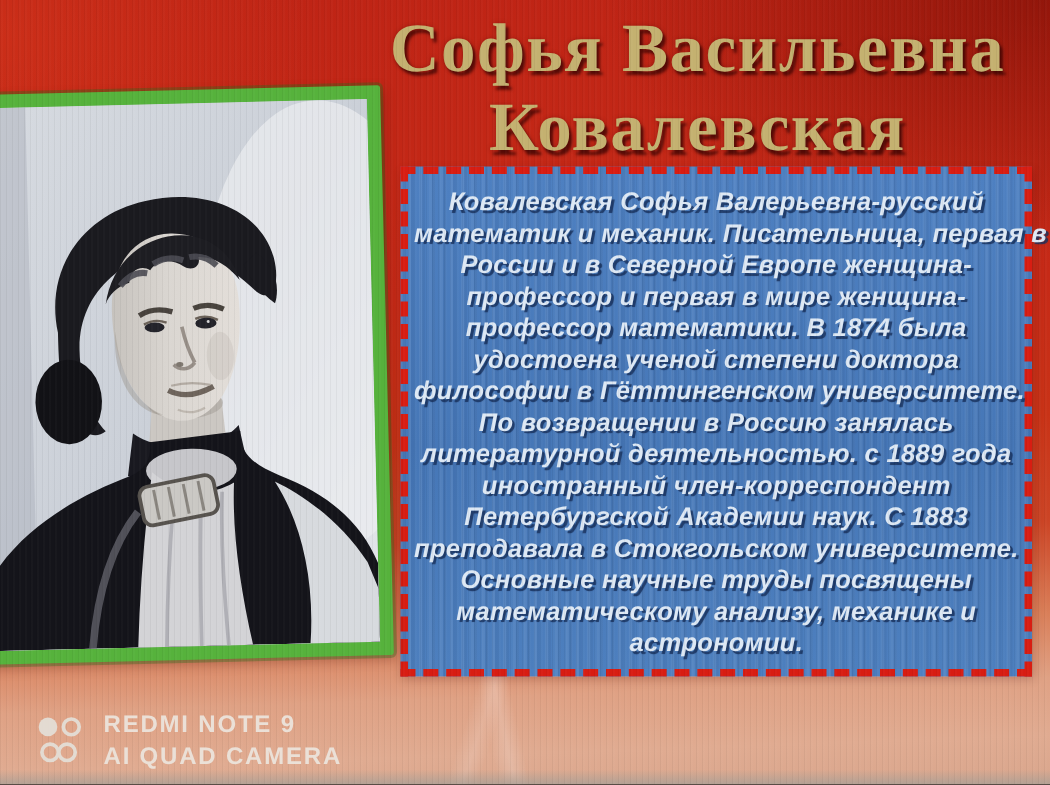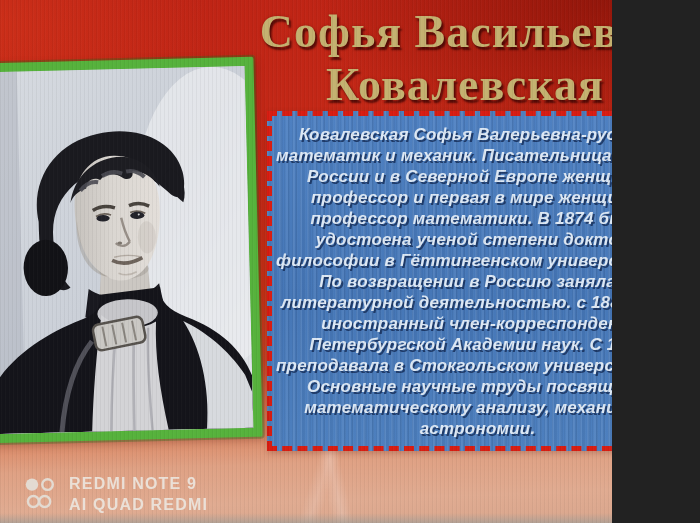--- a/index.html
+++ b/index.html
@@ -1,17 +1,17 @@
 <!DOCTYPE html>
 <html><head>
 <meta charset="utf-8">
 <style>
   html,body{margin:0;padding:0;background:#222;}
   .screen{
-    position:relative;width:612px;height:523px;overflow:hidden;
+    position:relative;width:700px;height:523px;overflow:hidden;
     font-family:"Liberation Sans",sans-serif;
     background:
       radial-gradient(ellipse 430px 250px at 99% 0%, rgba(110,10,2,0.55), rgba(110,10,2,0) 68%),
       radial-gradient(ellipse 300px 220px at 0% 4%, rgba(255,90,40,0.18), rgba(255,90,40,0) 70%),
       linear-gradient(178deg,
         #bf2415 0%, #c62a17 38%, #c93317 55%,
         #cc4526 68%, #d97e58 79%, #dfa184 87%,
         #e0ab91 94%, #d9a68d 100%);
   }
   
@@ -184,17 +184,17 @@
 
   <div class="watermark">
     <svg class="wm-icon" viewBox="0 0 34 36" aria-hidden="true">
       <circle cx="8.5" cy="8" r="6.6" fill="currentColor"></circle>
       <circle cx="25" cy="8" r="5.6" fill="none" stroke="currentColor" stroke-width="2.6"></circle>
       <circle cx="10" cy="26" r="5.8" fill="none" stroke="currentColor" stroke-width="2.6"></circle>
       <circle cx="22" cy="26" r="5.8" fill="none" stroke="currentColor" stroke-width="2.6"></circle>
     </svg>
     <div class="wm-text">
       <div>REDMI NOTE 9</div>
-      <div>AI QUAD REDMI</div>
+      <div>AI QUAD CAMERA</div>
     </div>
   </div>
 
 </div>
 
 </body></html>

